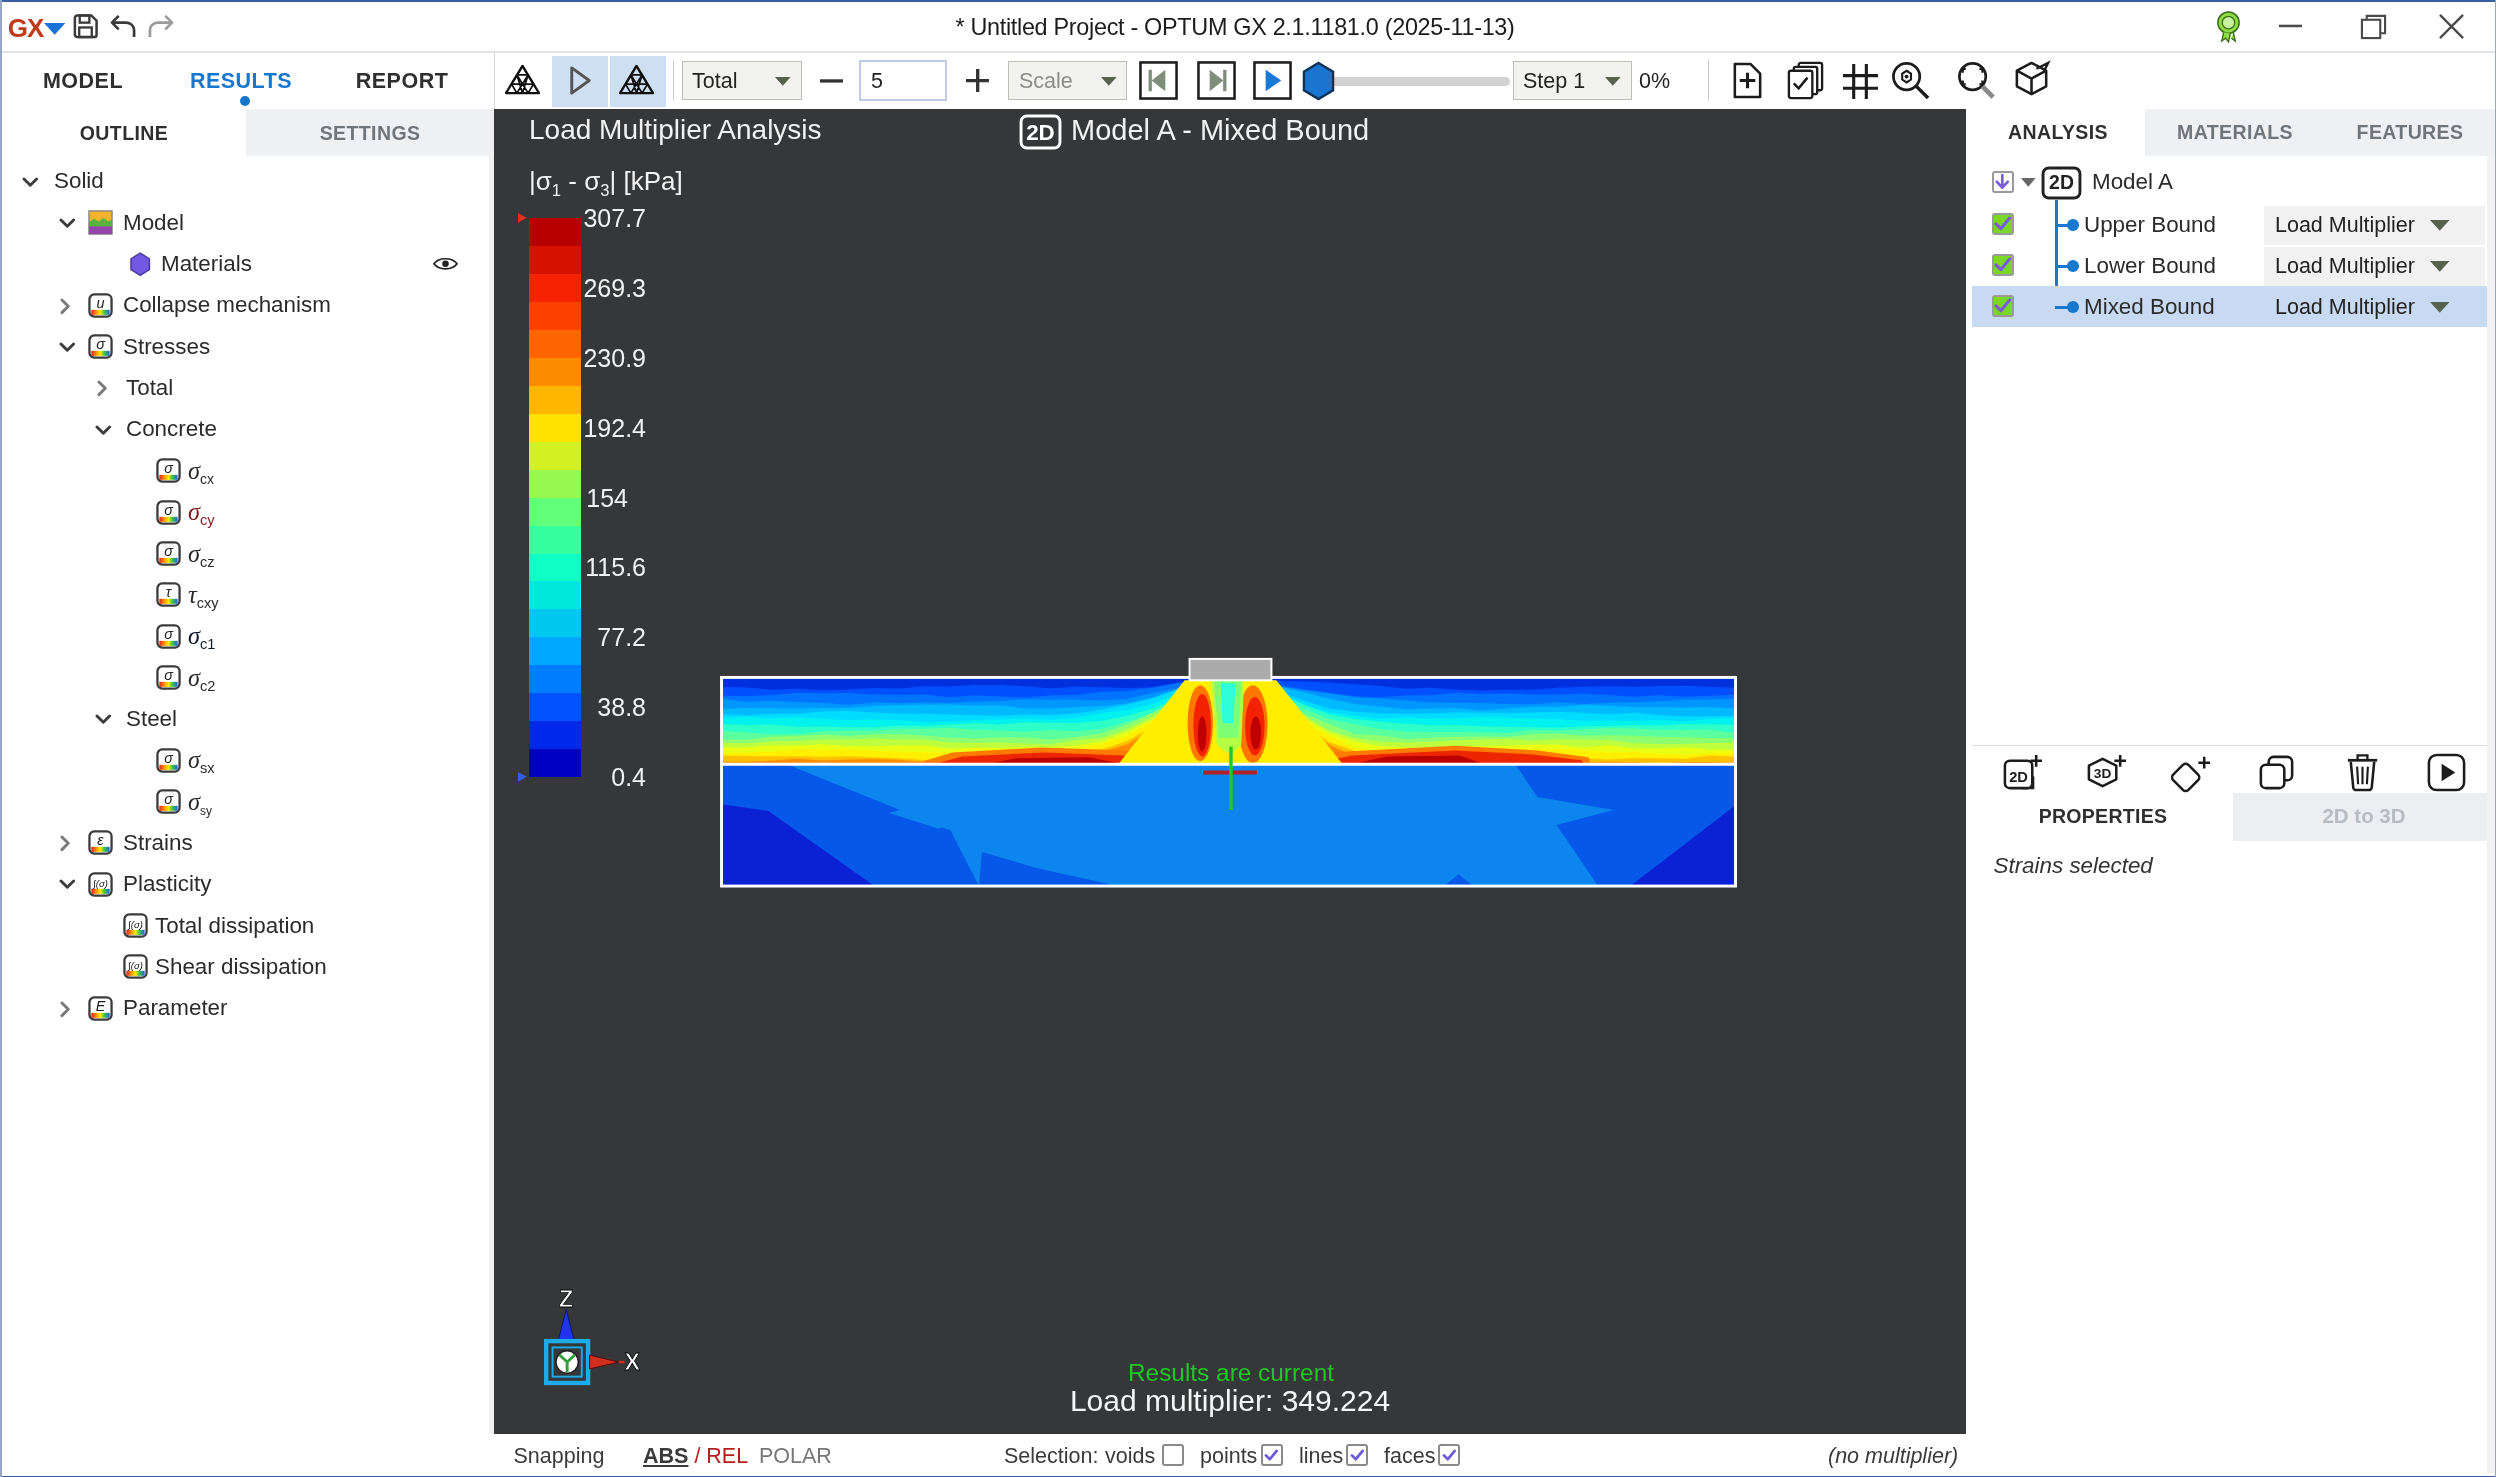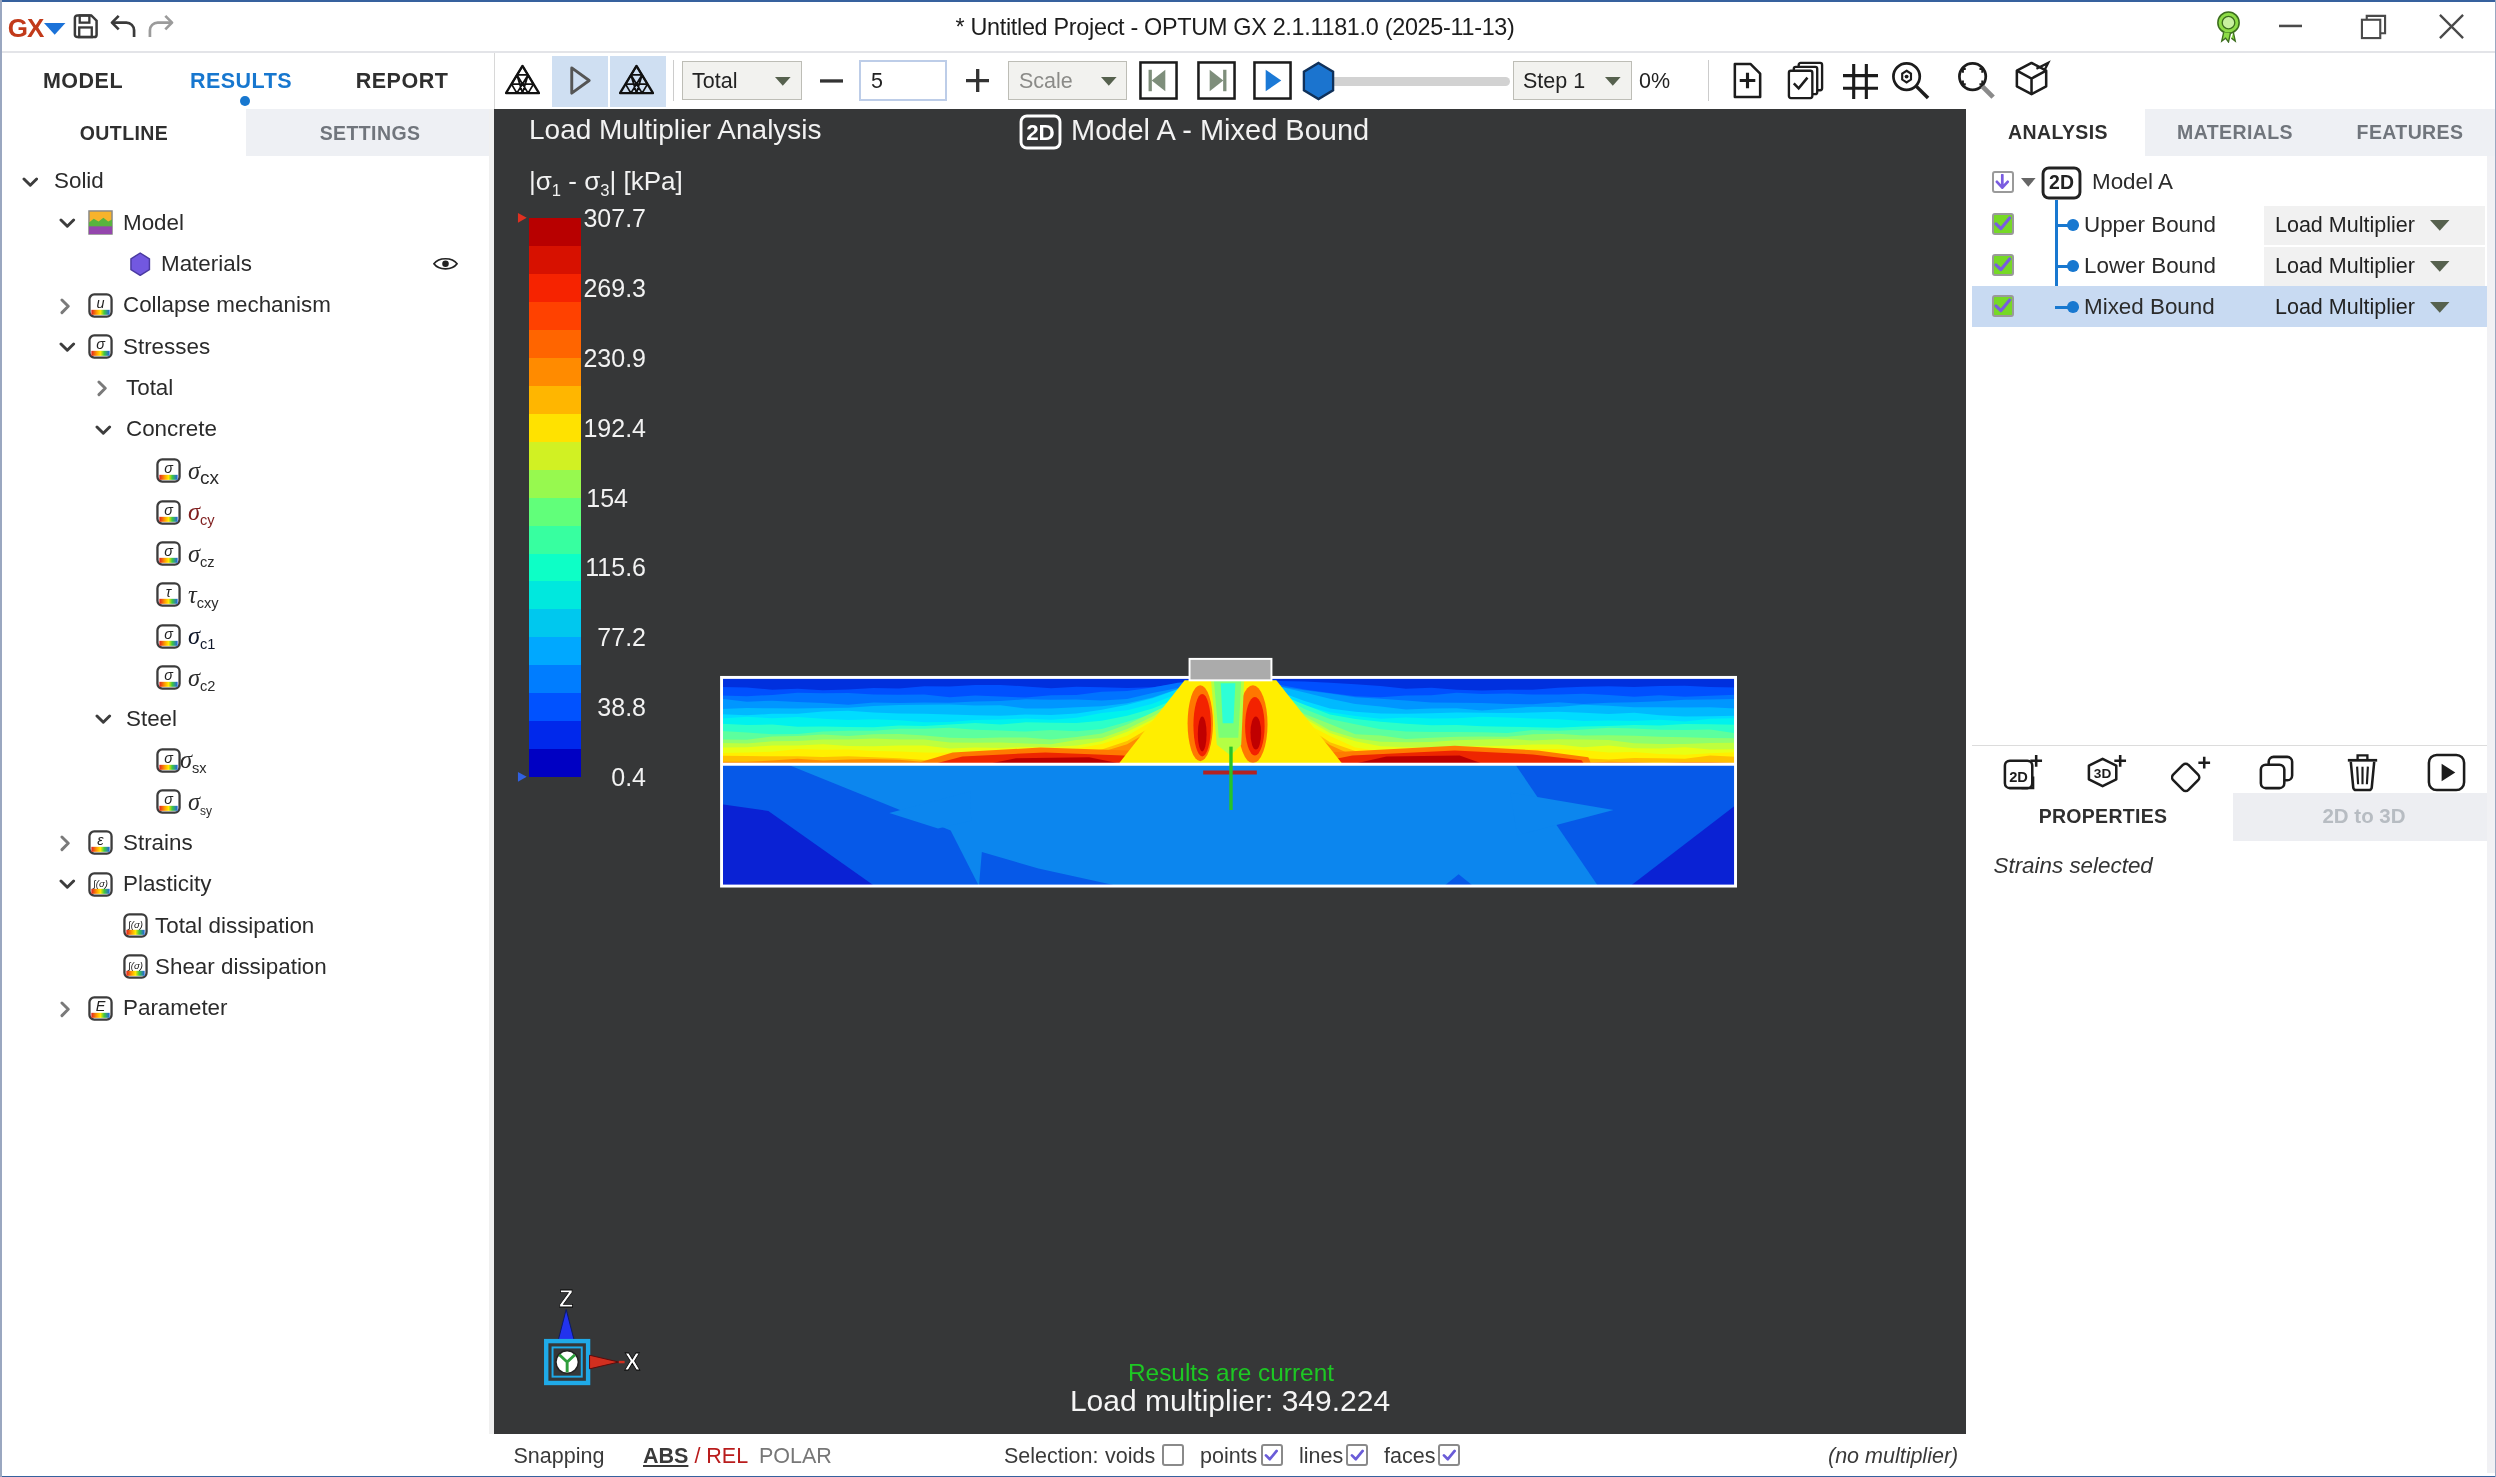--- a/index.html
+++ b/index.html
@@ -209,21 +209,21 @@
         <stop offset=".3" stop-color="#ffa000"></stop>
         <stop offset=".5" stop-color="#ffe800"></stop>
         <stop offset=".7" stop-color="#40c840"></stop>
         <stop offset="1" stop-color="#2060e0"></stop>
       </linearGradient>
     </defs>
     <rect x="1.5" y="1.5" width="23" height="23" rx="5" fill="#fff" stroke="#3c3c3c" stroke-width="2.4"></rect>
     <rect x="3.5" y="17.5" width="19" height="5.2" fill="url(#rb3)"></rect>
     <text x="13" y="15.5" font-family="Liberation Serif" font-style="italic" font-size="15" fill="#222" text-anchor="middle">σ</text>
   </svg>
-<div style="position:absolute;top:471px;font-size:22.4px;color:#2b2b2b;font-weight:400;line-height:0;white-space:nowrap;left:188px;"><i style="font-family:'Liberation Serif';font-size:24.4px">σ</i><sub style="font-size:19px">cx</sub></div>
+<div style="position:absolute;top:471px;font-size:22.4px;color:#2b2b2b;font-weight:400;line-height:0;white-space:nowrap;left:188px;"><i style="font-family:'Liberation Serif';font-size:24.4px">σ</i><sub style="font-size:14px">cx</sub></div>
 <svg style="position:absolute;left:156px;top:500px;" width="25" height="25" viewBox="0 0 26 26" fill="none">
     <defs>
       <linearGradient id="rb4" x1="0" y1="0" x2="1" y2="0">
         <stop offset="0" stop-color="#e02020"></stop>
         <stop offset=".3" stop-color="#ffa000"></stop>
         <stop offset=".5" stop-color="#ffe800"></stop>
         <stop offset=".7" stop-color="#40c840"></stop>
         <stop offset="1" stop-color="#2060e0"></stop>
       </linearGradient>
     </defs>
@@ -303,21 +303,21 @@
         <stop offset=".3" stop-color="#ffa000"></stop>
         <stop offset=".5" stop-color="#ffe800"></stop>
         <stop offset=".7" stop-color="#40c840"></stop>
         <stop offset="1" stop-color="#2060e0"></stop>
       </linearGradient>
     </defs>
     <rect x="1.5" y="1.5" width="23" height="23" rx="5" fill="#fff" stroke="#3c3c3c" stroke-width="2.4"></rect>
     <rect x="3.5" y="17.5" width="19" height="5.2" fill="url(#rb9)"></rect>
     <text x="13" y="15.5" font-family="Liberation Serif" font-style="italic" font-size="15" fill="#222" text-anchor="middle">σ</text>
   </svg>
-<div style="position:absolute;top:760px;font-size:22.4px;color:#2b2b2b;font-weight:400;line-height:0;white-space:nowrap;left:180px;"><i style="font-family:'Liberation Serif';font-size:24.4px">σ</i><sub style="font-size:14.6px">sx</sub></div>
+<div style="position:absolute;top:760px;font-size:22.4px;color:#2b2b2b;font-weight:400;line-height:0;white-space:nowrap;left:188px;"><i style="font-family:'Liberation Serif';font-size:24.4px">σ</i><sub style="font-size:14.6px">sx</sub></div>
 <svg style="position:absolute;left:156px;top:789px;" width="25" height="25" viewBox="0 0 26 26" fill="none">
     <defs>
       <linearGradient id="rb10" x1="0" y1="0" x2="1" y2="0">
         <stop offset="0" stop-color="#e02020"></stop>
         <stop offset=".3" stop-color="#ffa000"></stop>
         <stop offset=".5" stop-color="#ffe800"></stop>
         <stop offset=".7" stop-color="#40c840"></stop>
         <stop offset="1" stop-color="#2060e0"></stop>
       </linearGradient>
     </defs>

